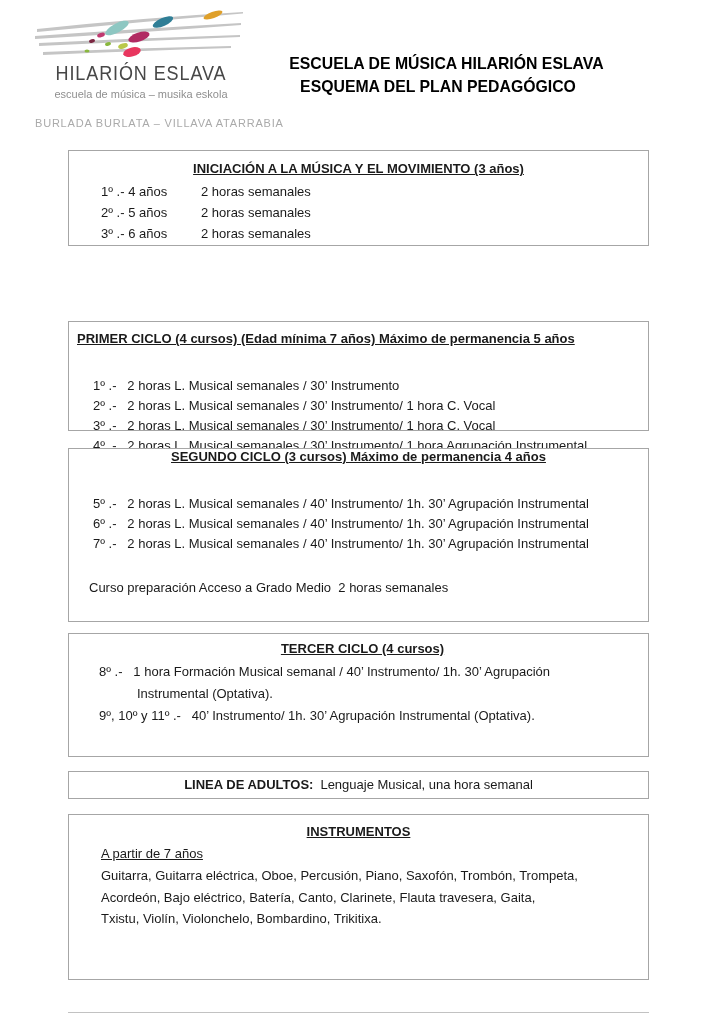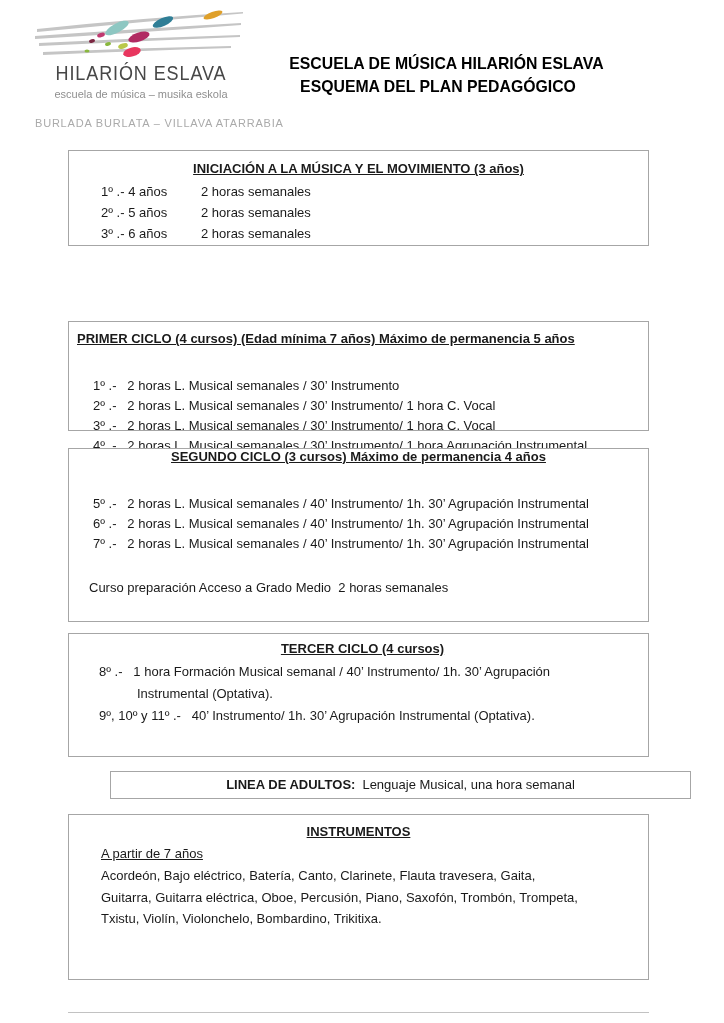--- a/index.html
+++ b/index.html
@@ -39,21 +39,21 @@
   #box-primer .rows{margin:30px 0 0 24px;}
   #box-segundo{top:448px;height:174px;}
   #box-segundo .box-title{}
   #box-segundo .rows{margin:30px 0 0 24px;}
   #box-segundo .cycle-footer{margin:26px 0 0 20px;white-space:pre;}
   #box-tercer{top:633px;height:124px;padding-left:8px;}
   #box-tercer .box-title{margin-top:7px;}
   #box-tercer .rows{margin:5px 0 0 22px;}
   #box-tercer .row{line-height:22px;}
   #box-tercer .indent{margin-left:38px;}
-  #box-adultos{top:771px;height:28px;line-height:26px;margin-left:42px;}
+  #box-adultos{top:771px;height:28px;line-height:26px;}
   #box-adultos .bold{font-weight:700;}
   #box-adultos .plain{margin-left:7px;}
   #box-instrumentos{top:814px;height:166px;}
   #box-instrumentos .box-title{margin-top:9px;}
   #box-instrumentos .subtitle{margin:7px 0 0 32px;text-decoration:underline;}
   #box-instrumentos .rows{margin:4px 0 0 32px;}
   #box-instrumentos .row{line-height:21.5px;}
   .next-box-edge{
     position:absolute;left:68px;top:1012px;width:581px;height:0;
     border-top:1px solid #c2c2c2;
@@ -128,19 +128,19 @@
 </div>
 
 <div class="box center" id="box-adultos">
   <span class="bold">LINEA DE ADULTOS:</span><span class="plain">Lenguaje Musical, una hora semanal</span>
 </div>
 
 <div class="box" id="box-instrumentos">
   <div class="box-title center">INSTRUMENTOS</div>
   <div class="subtitle">A partir de 7 años</div>
   <div class="rows">
+    <div class="row">Guitarra, Guitarra eléctrica, Oboe, Percusión, Piano, Saxofón, Trombón, Trompeta,</div>
     <div class="row">Acordeón, Bajo eléctrico, Batería, Canto, Clarinete, Flauta travesera, Gaita,</div>
-    <div class="row">Guitarra, Guitarra eléctrica, Oboe, Percusión, Piano, Saxofón, Trombón, Trompeta,</div>
     <div class="row">Txistu, Violín, Violonchelo, Bombardino, Trikitixa.</div>
   </div>
 </div>
 
 <div class="next-box-edge"></div>
 
 </body></html>

